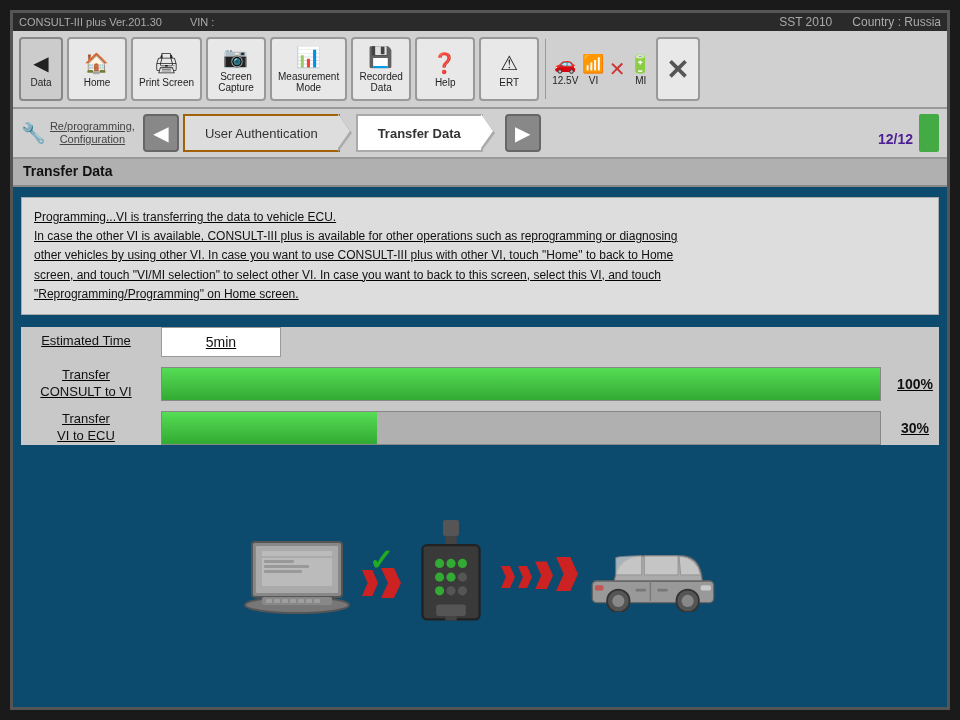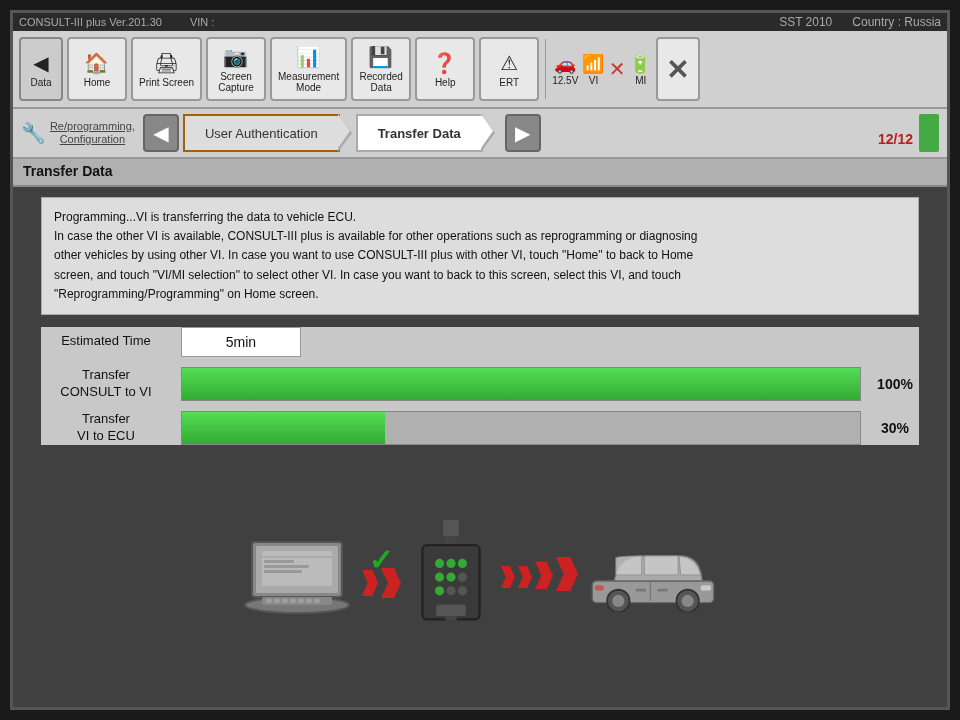--- a/index.html
+++ b/index.html
@@ -172,21 +172,21 @@
       align-items: center;
       justify-content: center;
       font-size: 20px;
       color: white;
       cursor: pointer;
       margin-left: 6px;
     }
     .nav-counter {
       margin-left: auto;
       font-size: 14px;
-      color: #b91c1c;
+      color: #4c1d95;
       font-weight: bold;
       margin-top: 11px;
     }
     .nav-green-bar {
       width: 20px;
       height: 38px;
       background: #4a4;
       margin-left: 6px;
       border-radius: 2px;
     }
@@ -197,26 +197,27 @@
       border-bottom: 2px solid #888;
       padding: 4px 10px;
       font-size: 14px;
       font-weight: bold;
       color: #111;
       height: 28px;
     }
 
     
     .main-content {
-      background: #404040;
+      background: #0c4a6e;
       flex: 1;
-      padding: 10px 28px;
+      padding: 10px 8px;
       display: flex;
       flex-direction: column;
       gap: 12px;
+      text-decoration: underline;
     }
 
     
     .info-box {
       background: #ddd;
       border: 1px solid #aaa;
       padding: 10px 12px;
       font-size: 12px;
       color: #111;
       line-height: 1.6;

